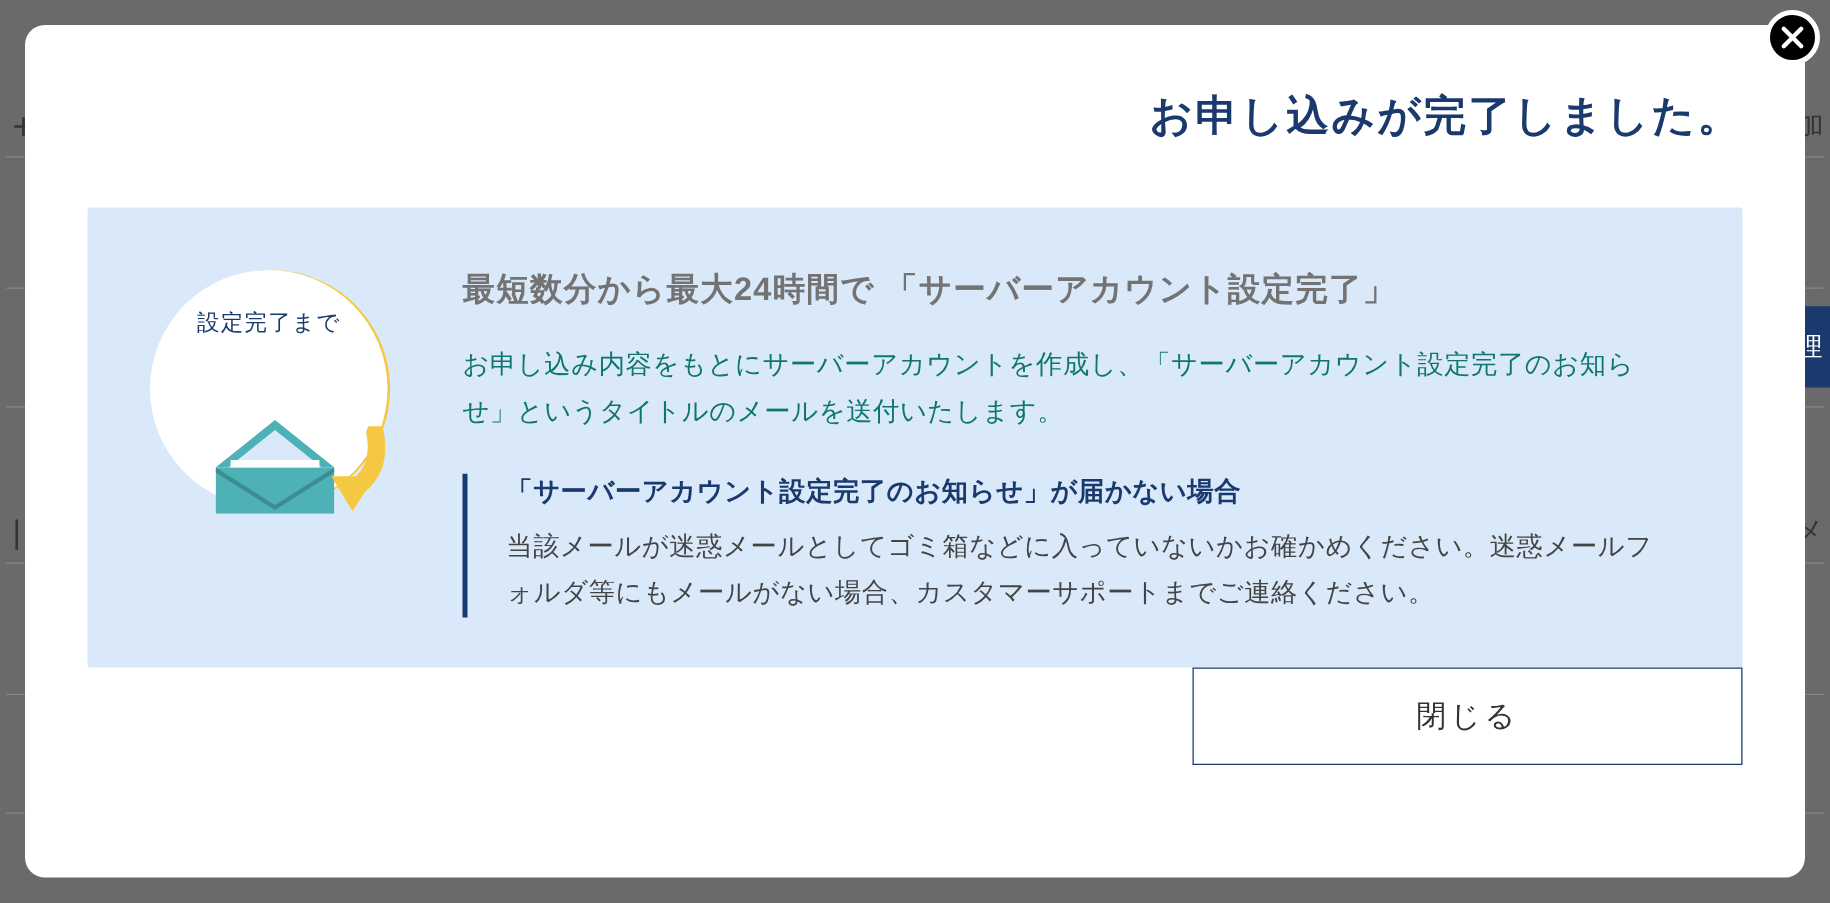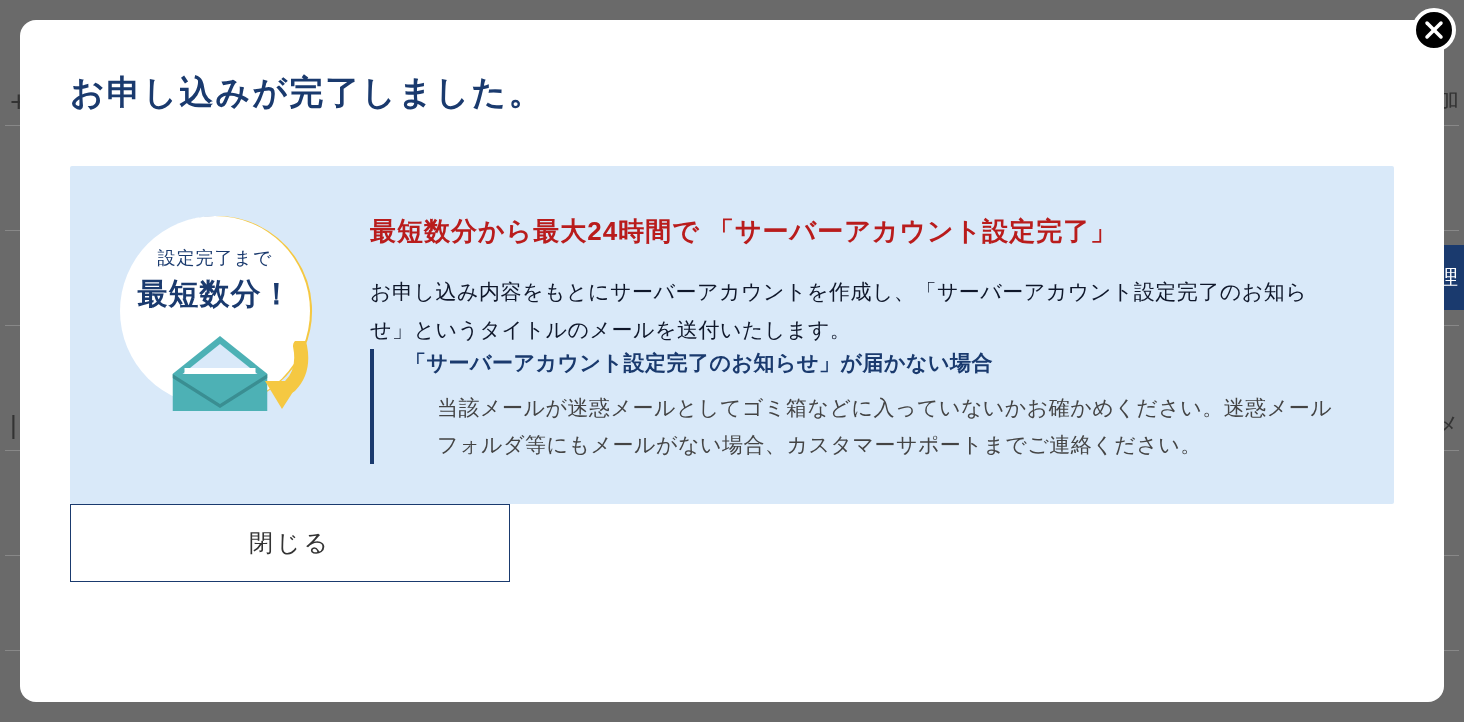--- a/index.html
+++ b/index.html
@@ -47,21 +47,21 @@
       position: absolute;
       top: 20px;
       left: 20px;
       right: 20px;
       bottom: 20px;
       background: #fff;
       border-radius: 16px;
       padding: 50px 50px 60px 50px;
       display: flex;
       flex-direction: column;
-      align-items: flex-start;
+      align-items: flex-end;
     }
     .close-button {
       position: absolute;
       top: 8px;
       right: 8px;
       width: 44px;
       height: 44px;
       border-radius: 50%;
       background: #000;
       border: 4px solid #fff;
@@ -148,47 +148,47 @@
       width: 70px;
       height: 70px;
     }
     .info-content {
       flex: 1;
       padding-top: 8px;
     }
     .info-heading {
       font-size: 26px;
       font-weight: bold;
-      color: #b91c1c;
+      color: #737373;
       margin-bottom: 24px;
       letter-spacing: 1px;
     }
     .info-description {
       font-size: 21px;
-      color: #0f172a;
+      color: #0f766e;
       line-height: 1.8;
+      margin-bottom: 30px;
       letter-spacing: 0.5px;
     }
     .note-box {
       border-left: 4px solid #1a3a6e;
       padding-left: 31px;
     }
     .note-heading {
       font-size: 21px;
       font-weight: bold;
       color: #1a3a6e;
       margin-bottom: 12px;
       letter-spacing: 0.5px;
     }
     .note-text {
       font-size: 21px;
       color: #444;
       line-height: 1.8;
       letter-spacing: 0.5px;
-      margin-left: 32px;
     }
     .close-action-button {
       width: 440px;
       height: 78px;
       background: #fff;
       border: 1px solid #1a3a6e;
       font-size: 24px;
       color: #333;
       cursor: pointer;
       letter-spacing: 3px;
@@ -233,21 +233,20 @@
   <h1 class="modal-title">お申し込みが完了しました。</h1>
 
   <div class="info-panel">
     <div class="icon-badge">
       <svg class="badge-arc" viewBox="0 0 200 200">
         <path d="M 100 10 A 90 90 0 1 1 35 160" fill="none" stroke="#f5c842" stroke-width="10" stroke-linecap="round"></path>
         <path d="M 100 10 A 90 90 0 0 0 35 40" fill="none" stroke="#6b8eb5" stroke-width="10" stroke-linecap="round"></path>
       </svg>
       <div class="badge-circle">
         <span class="badge-text-small">設定完了まで</span>
-        <span class="badge-text-large">最短数分！</span>
       </div>
       <svg class="badge-envelope" viewBox="0 0 95 75">
         <polygon points="47.5,0 95,38 0,38" fill="#4db1b5"></polygon>
         <polygon points="47.5,8 85,38 10,38" fill="#d9e9f9"></polygon>
         <rect x="0" y="38" width="95" height="37" fill="#4db1b5"></rect>
         <polygon points="0,38 47.5,68 95,38 95,42 47.5,72 0,42" fill="#3a8e92"></polygon>
         <rect x="12" y="32" width="71" height="6" fill="#fff"></rect>
       </svg>
       <svg class="badge-arrow" viewBox="0 0 70 70">
         <path d="M 55 5 Q 60 30 45 45" fill="none" stroke="#f5c842" stroke-width="14" stroke-linecap="round"></path>

